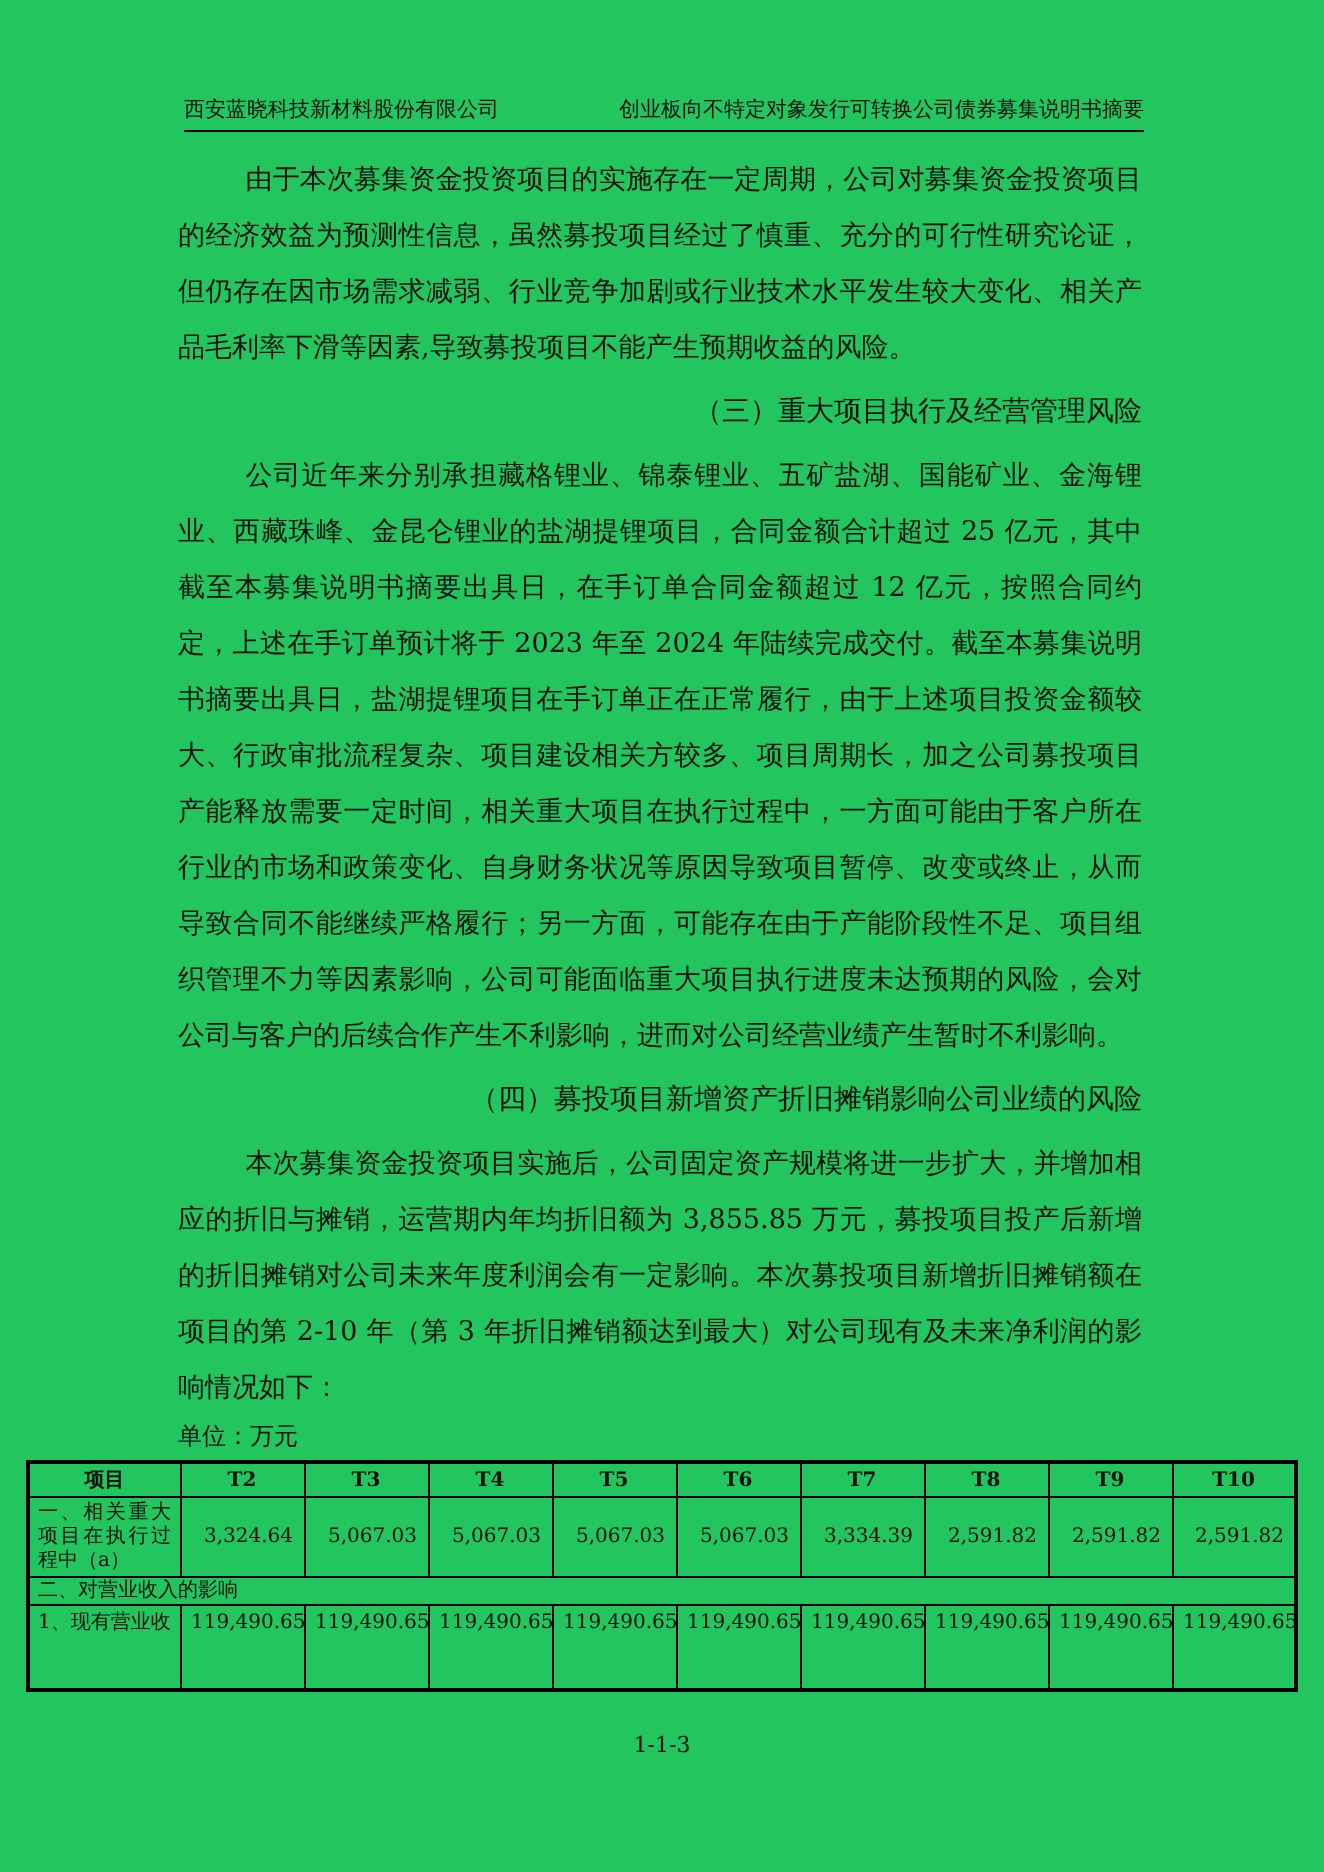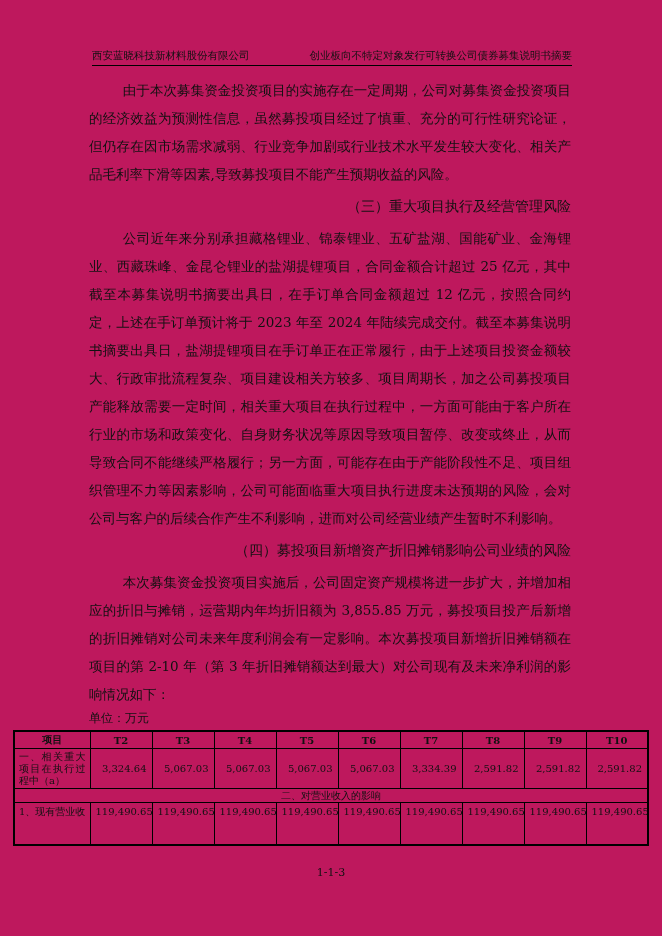--- a/index.html
+++ b/index.html
@@ -2,21 +2,21 @@
 <html><head>
 <meta charset="utf-8">
 <style>
   * { box-sizing: border-box; }
   html, body { margin: 0; padding: 0; background: #888; }
   .page {
     position: relative;
     width: 662px;
     height: 936px;
     margin: 0 auto;
-    background: #be185d;
+    background: #22c55e;
     color: #111;
     font-family: "DejaVu Serif", "Liberation Serif", serif;
     overflow: hidden;
   }
   .page-header {
     position: absolute;
     top: 49px;
     left: 92px;
     right: 90px;
     display: flex;
@@ -88,21 +88,21 @@
     vertical-align: middle;
     word-break: break-all;
   }
   td.cell-num {
     text-align: right;
     padding: 0 5px;
     vertical-align: middle;
   }
   tr.row-rev td { vertical-align: top; padding-top: 3px; }
   td.cell-span {
-    text-align: center;
+    text-align: left;
     padding: 1px 4px;
     line-height: 11px;
   }
   .page-footer {
     position: absolute;
     top: 866px;
     left: 0;
     width: 100%;
     text-align: center;
     font-size: 11px;

